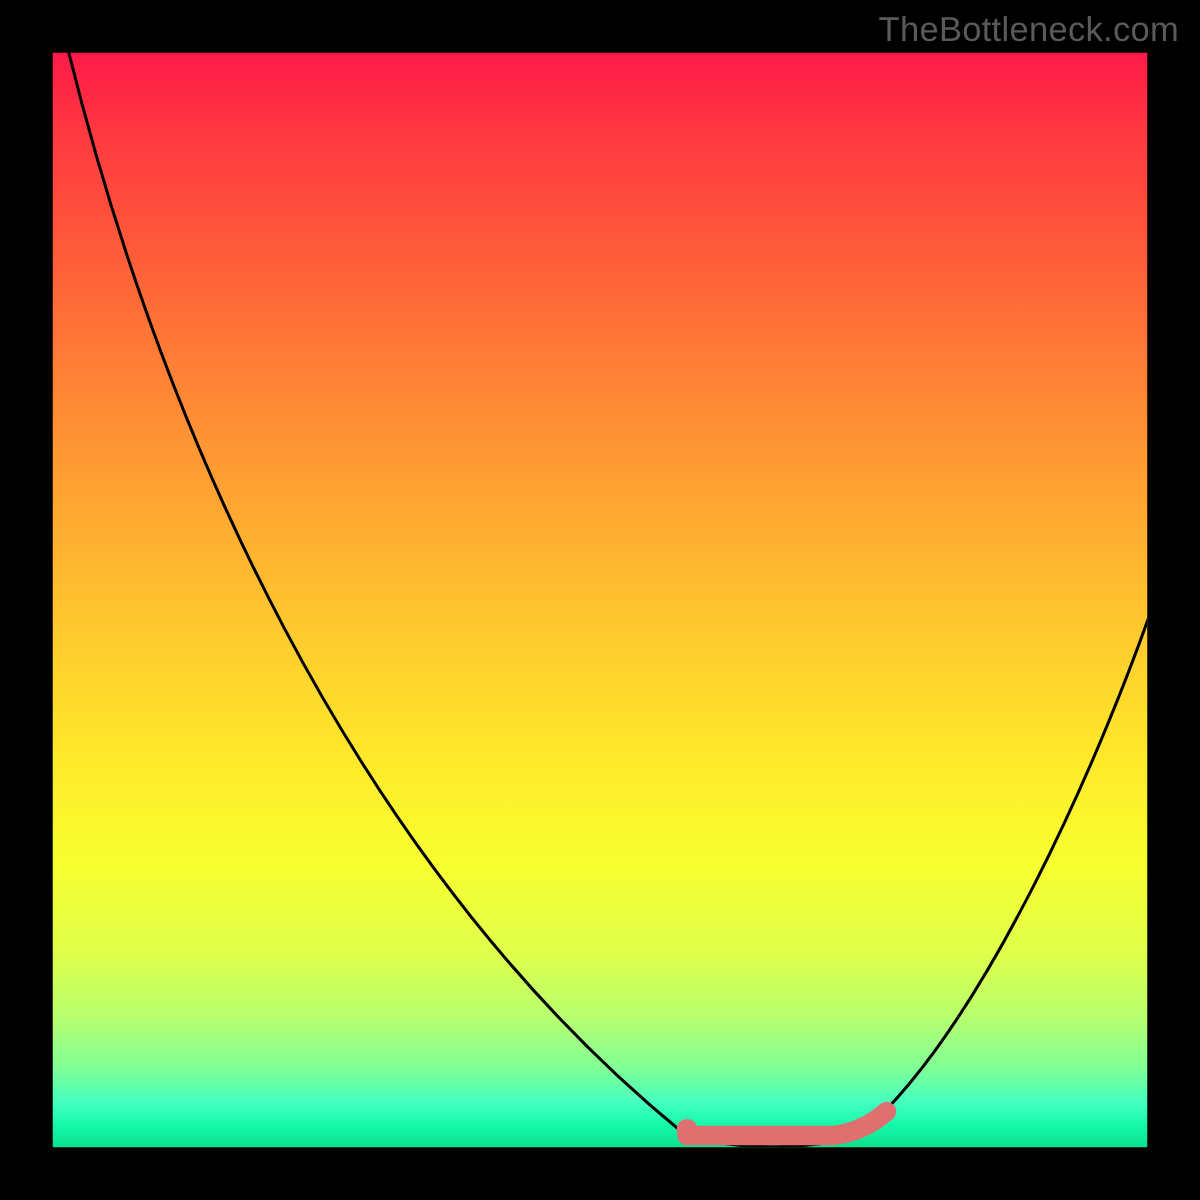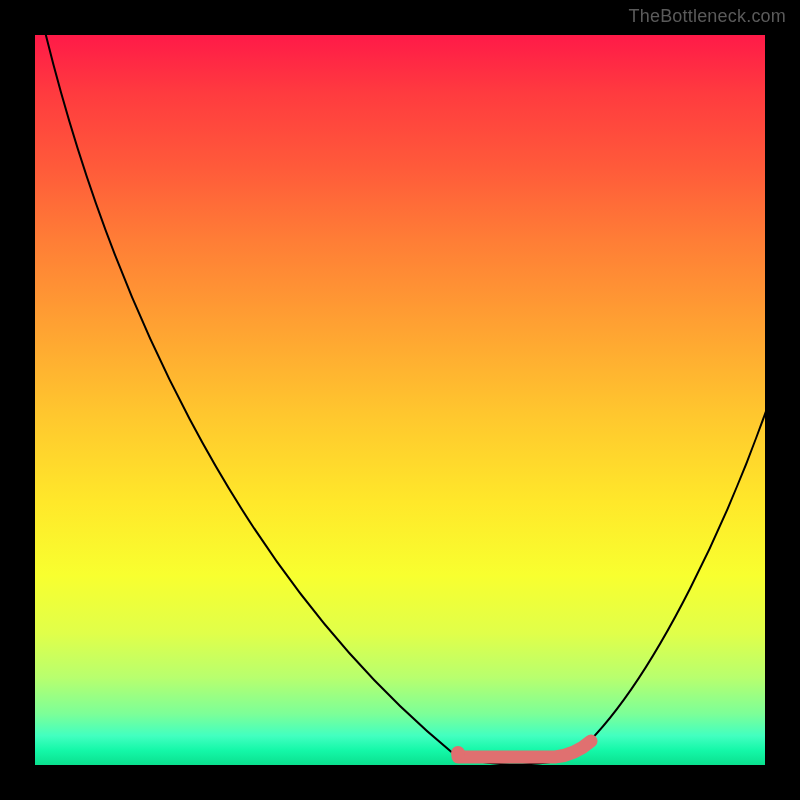--- a/index.html
+++ b/index.html
@@ -14,21 +14,21 @@
   .container {
     position: relative;
     width: 800px;
     height: 800px;
   }
   .watermark {
     position: absolute;
     top: 6px;
     right: 14px;
     color: #5a5a5a;
-    font-size: 18px;
+    font-size: 23px;
     font-weight: 400;
     letter-spacing: 0.2px;
   }
   .plot-area {
     position: absolute;
     left: 35px;
     top: 35px;
     width: 730px;
     height: 730px;
     overflow: hidden;

